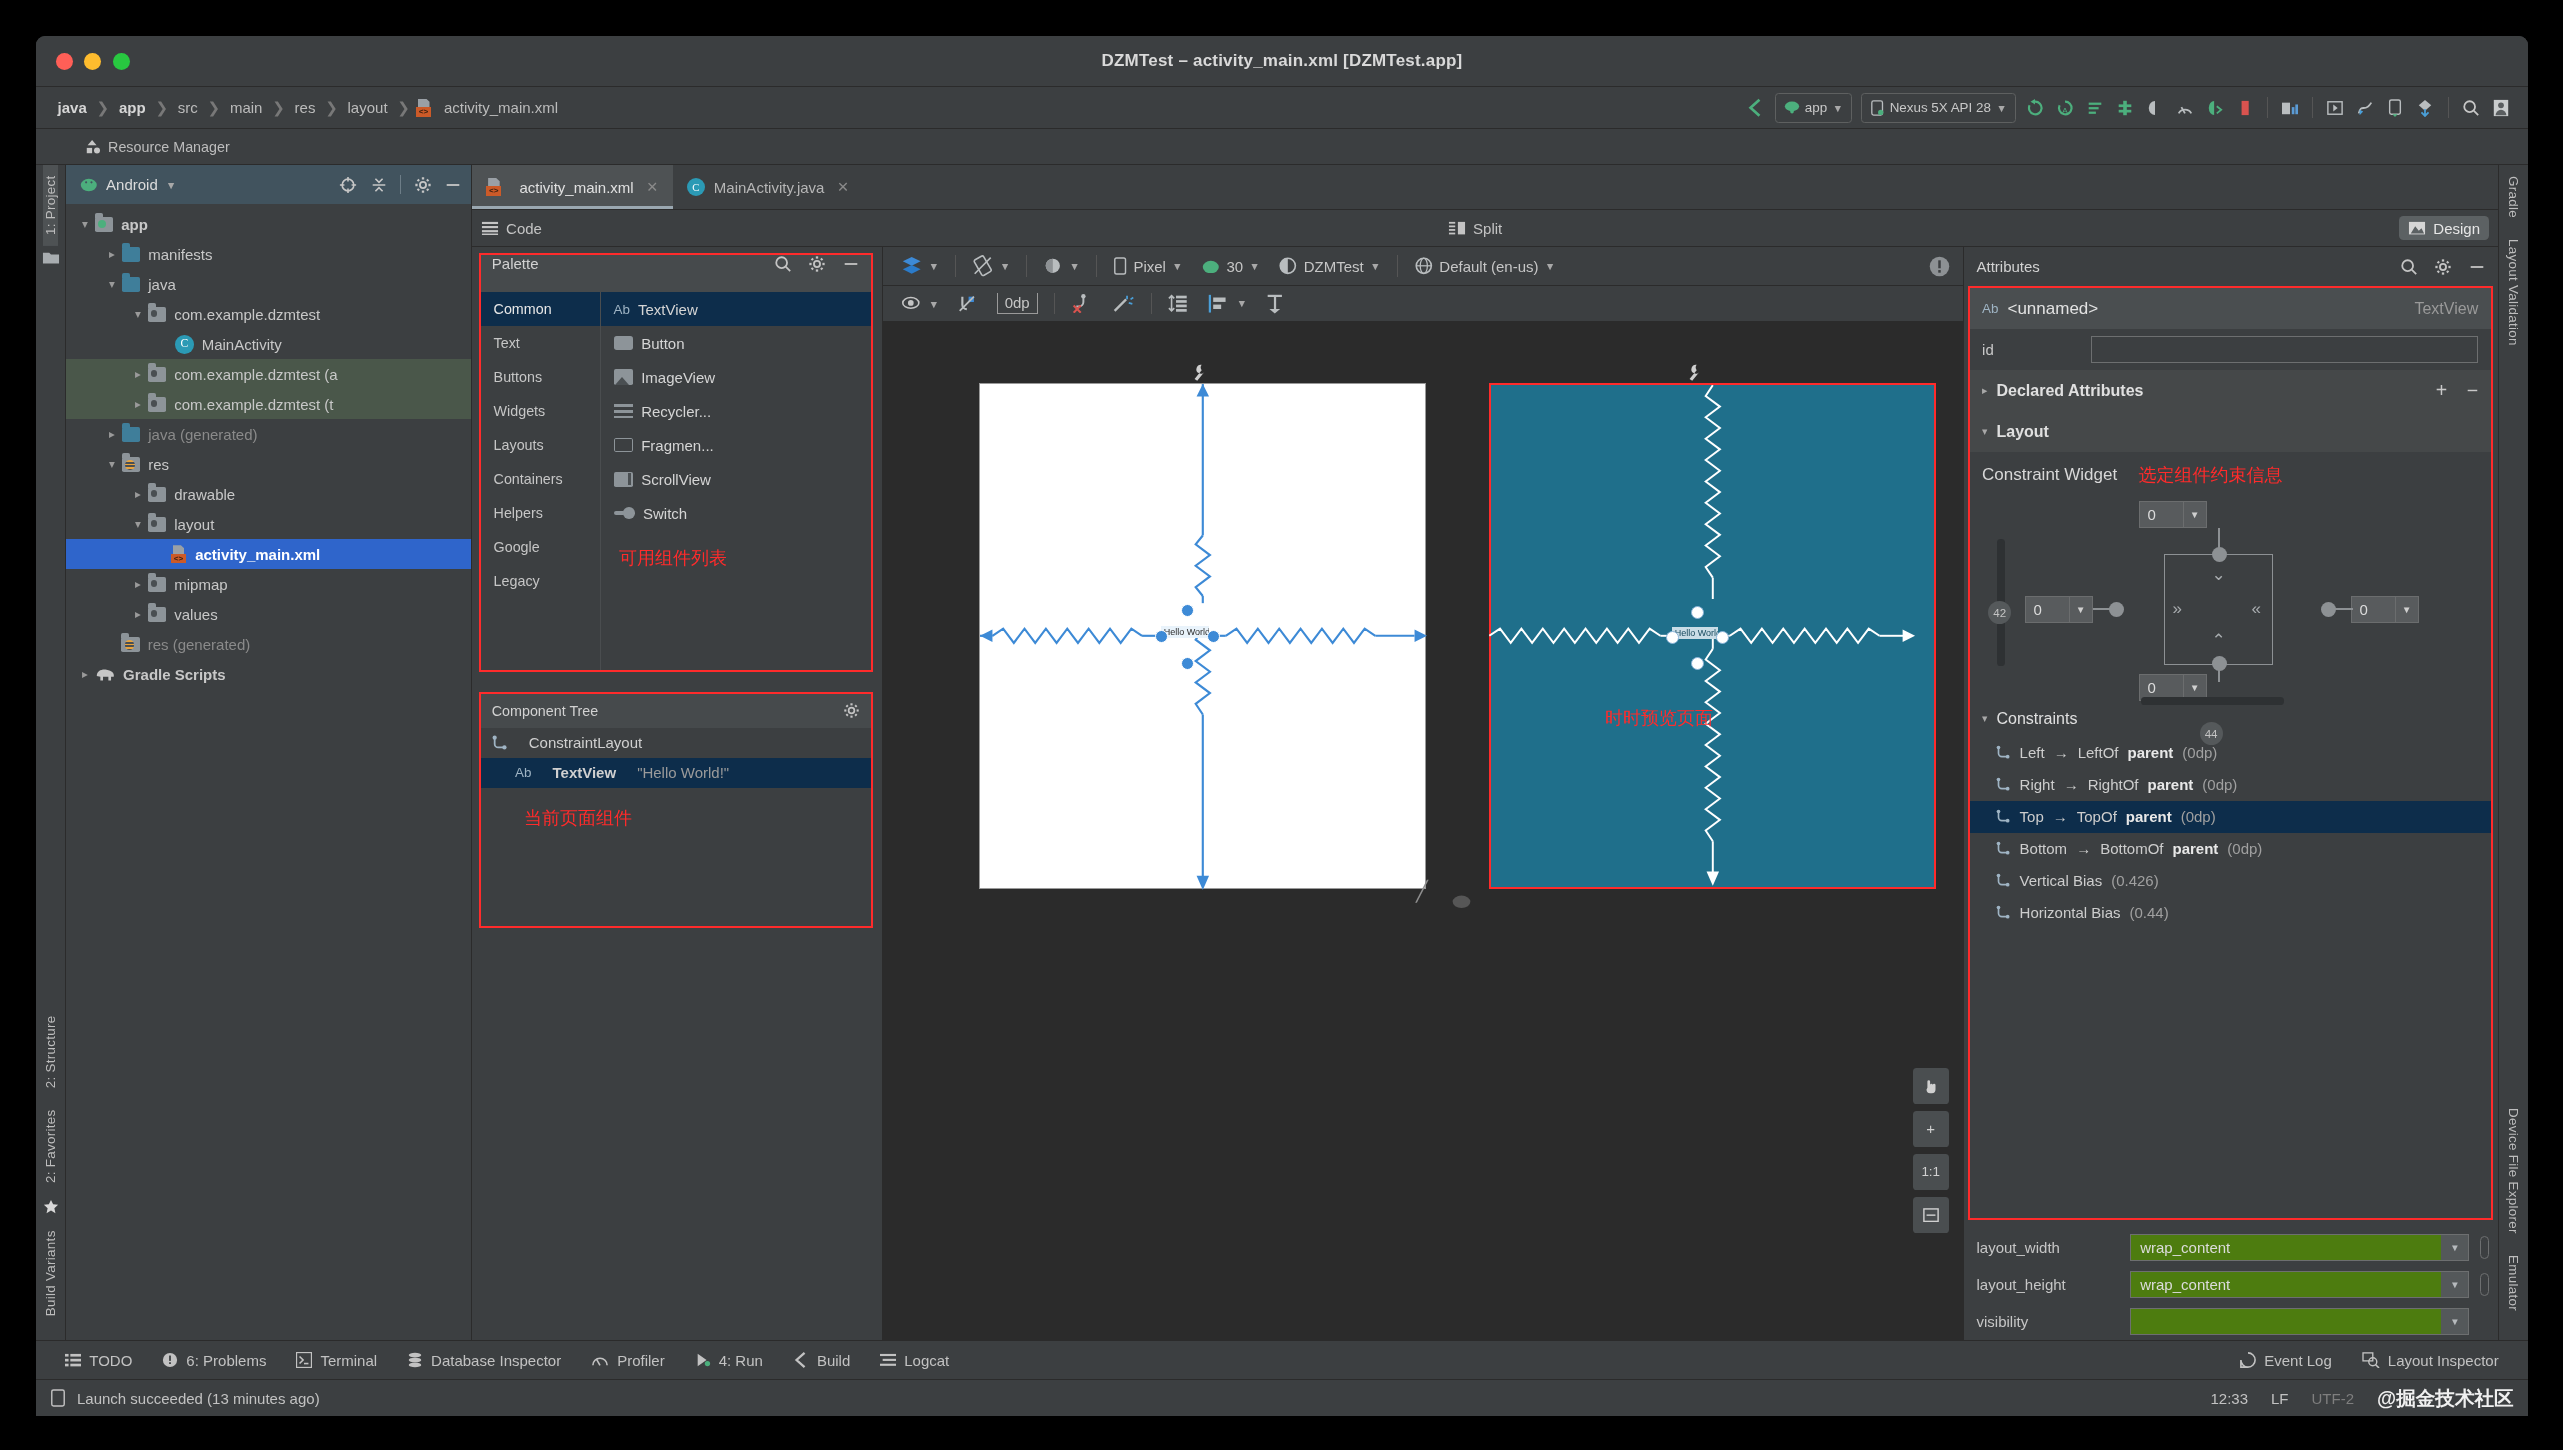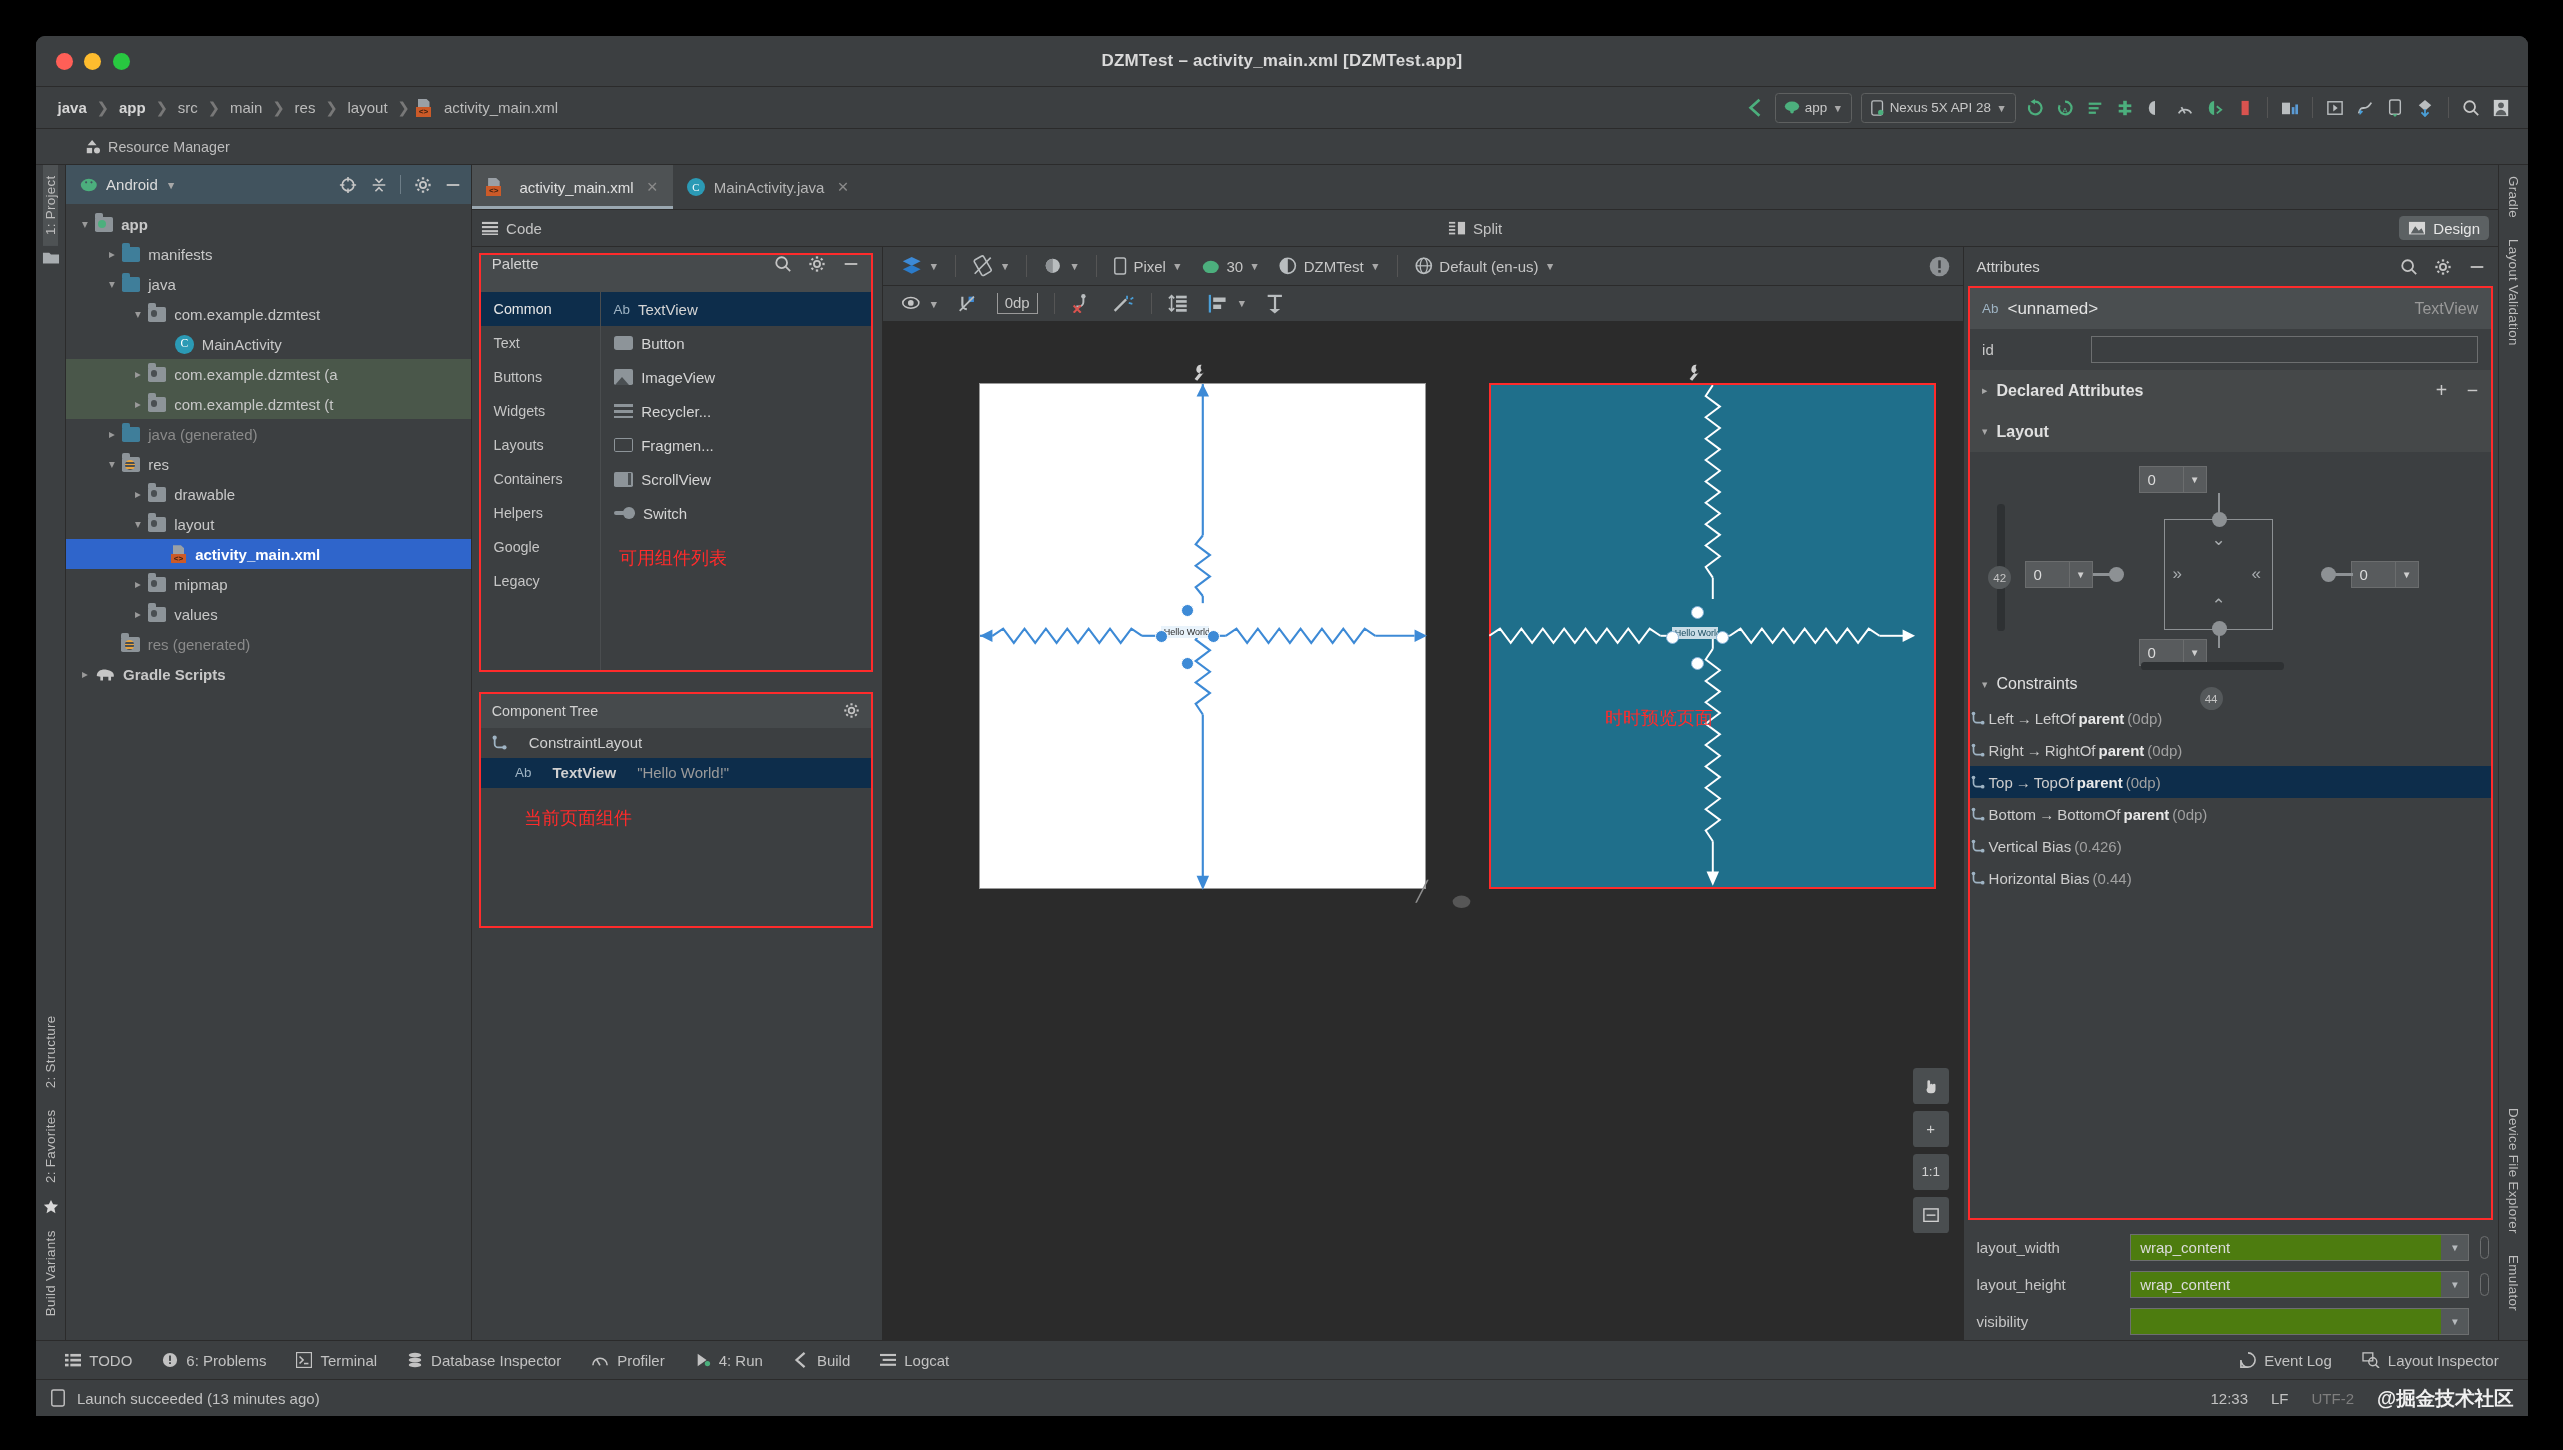--- a/index.html
+++ b/index.html
@@ -239,21 +239,21 @@
   .wsquare { position: absolute; border: 1.8px solid #8d9194; }
   .bias-chip {
     position: absolute; width: 23px; height: 23px; border-radius: 50%; background: #55595b;
     color: #c4c4c4; font-size: 11.6px; display: flex; align-items: center; justify-content: center;
   }
   .vtrack { position: absolute; width: 8px; background: #2e3133; border-radius: 3.6px; }
   .htrack { position: absolute; height: 8px; background: #2e3133; border-radius: 3.6px; }
   .anchor { position: absolute; width: 15px; height: 15px; border-radius: 50%; background: #8d9194; }
   .aline { position: absolute; background: #8d9194; }
   .arrowtxt { position: absolute; color: #a8acaf; font-size: 17px; }
-  .conrow { height: 32px; display: flex; align-items: center; gap: 3px; padding-left: 1px; color: #cdcdcd; font-size: 15px; white-space: nowrap; }
+  .conrow { height: 32px; display: flex; align-items: center; gap: 9px; padding-left: 26px; color: #cdcdcd; font-size: 15px; white-space: nowrap; }
   .conrow.sel { background: #0d2d4b; }
   .conrow b { color: #e8e8e8; }
   .conrow .dp { color: #a0a0a0; }
   .attr-bottom { padding: 9px 0 0 0; }
   .brow { height: 37px; display: flex; align-items: center; padding: 0 9px 0 12.5px; gap: 10.7px; }
   .brow .lab { color: #c6c6c6; font-size: 15px; width: 143px; }
   .ddl { flex: 1; height: 27px; border: 0.9px solid #6d6f70; display: flex; background: #4d7c0f; }
   .ddl .v { flex: 1; color: #dcdcdc; font-size: 15px; display: flex; align-items: center; padding-left: 9px; }
   .ddl .d { width: 27px; display: flex; align-items: center; justify-content: center; color: #b6babd; font-size: 9.8px; background: #54585a; }
   .pill { width: 9px; height: 23px; border: 0.9px solid #6d6f70; border-radius: 4.5px; }
@@ -1008,20 +1008,24 @@
               <span class="pm">
                 <span>+</span>
                 <span>−</span>
               </span>
             </div>
             <div class="asect">
               <span class="caret">▾</span>
               <span class="t">Layout</span>
             </div>
 
+            <div class="cwtitle">
+              <span class="t">Constraint Widget</span>
+              <span class="zh">选定组件约束信息</span>
+            </div>
 
             <div class="cwwrap">
 
               <div class="wsquare" style="left:194px; top:67px; width:109px; height:111px;"></div>
 
               <div class="numbox" style="left:169px; top:14.3px;">
                 <span class="v">0</span>
                 <span class="d">▼</span>
               </div>
               <div class="aline" style="left:248px; top:41px; width:2.7px; height:27px;"></div>

